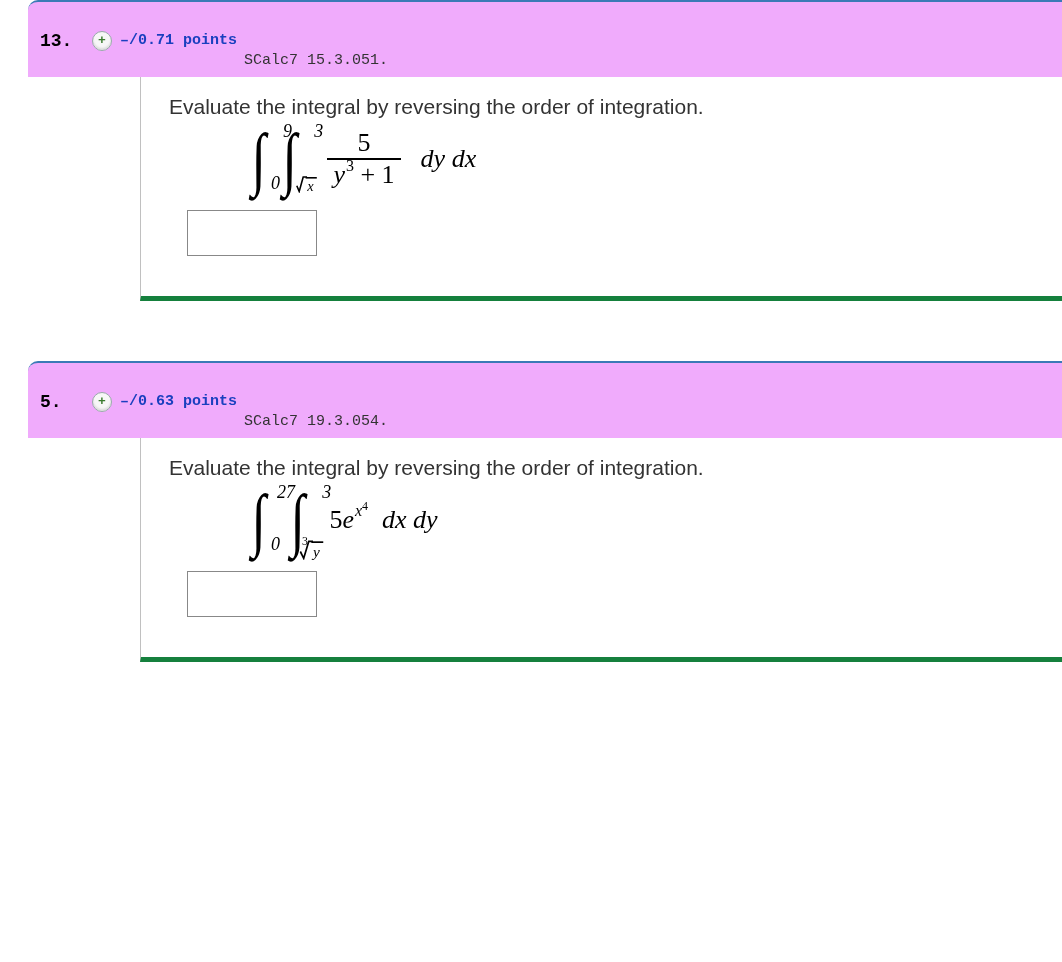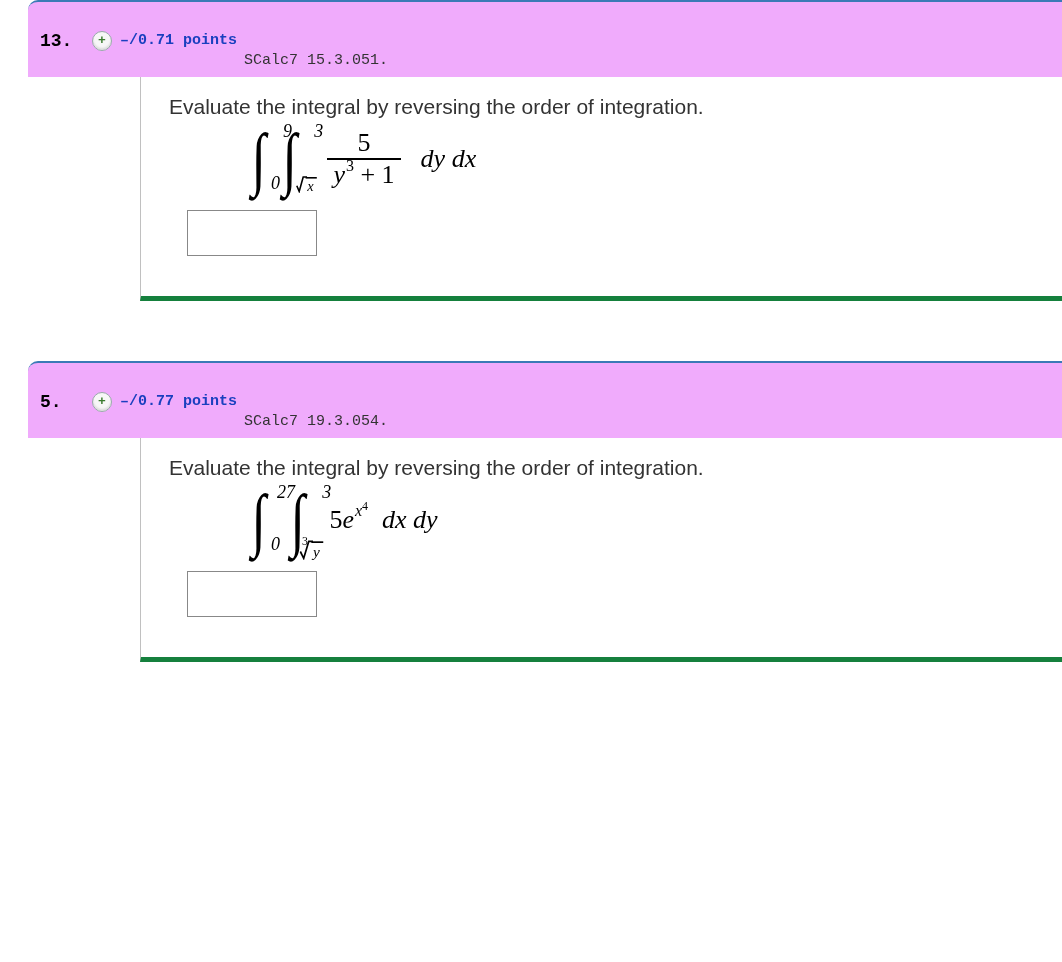--- a/index.html
+++ b/index.html
@@ -226,21 +226,21 @@
     </div>
 
     <input class="answer-box" type="text" value="" style="">
   </div>
 </div>
 
 <div class="question q14">
   <div class="qheader">
     <span class="qnum">5.</span>
     <span class="plus-icon">+</span>
-    <span class="points">–/0.77 points</span>
+    <span class="points">–/0.63 points</span>
     <span class="source">SCalc7 19.3.054.</span>
   </div>
   <div class="qbody">
     <div class="prompt">Evaluate the integral by reversing the order of integration.</div>
 
     <div class="formula-wrap">
       <div class="math">
 
         <span class="int">
           <span class="int-sym">∫</span>

